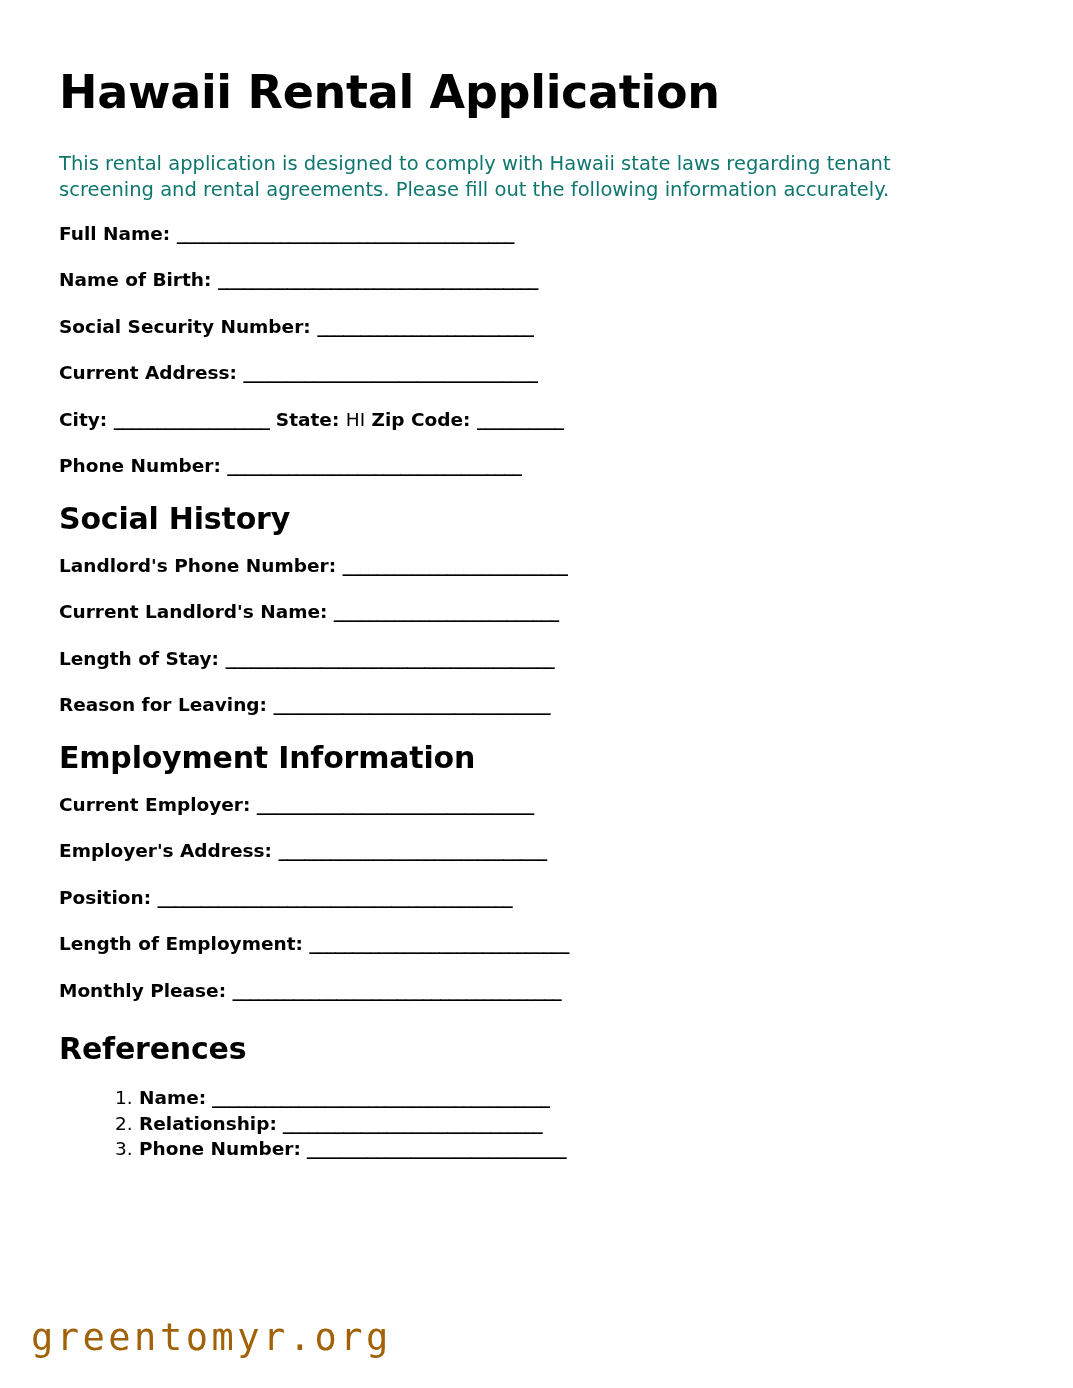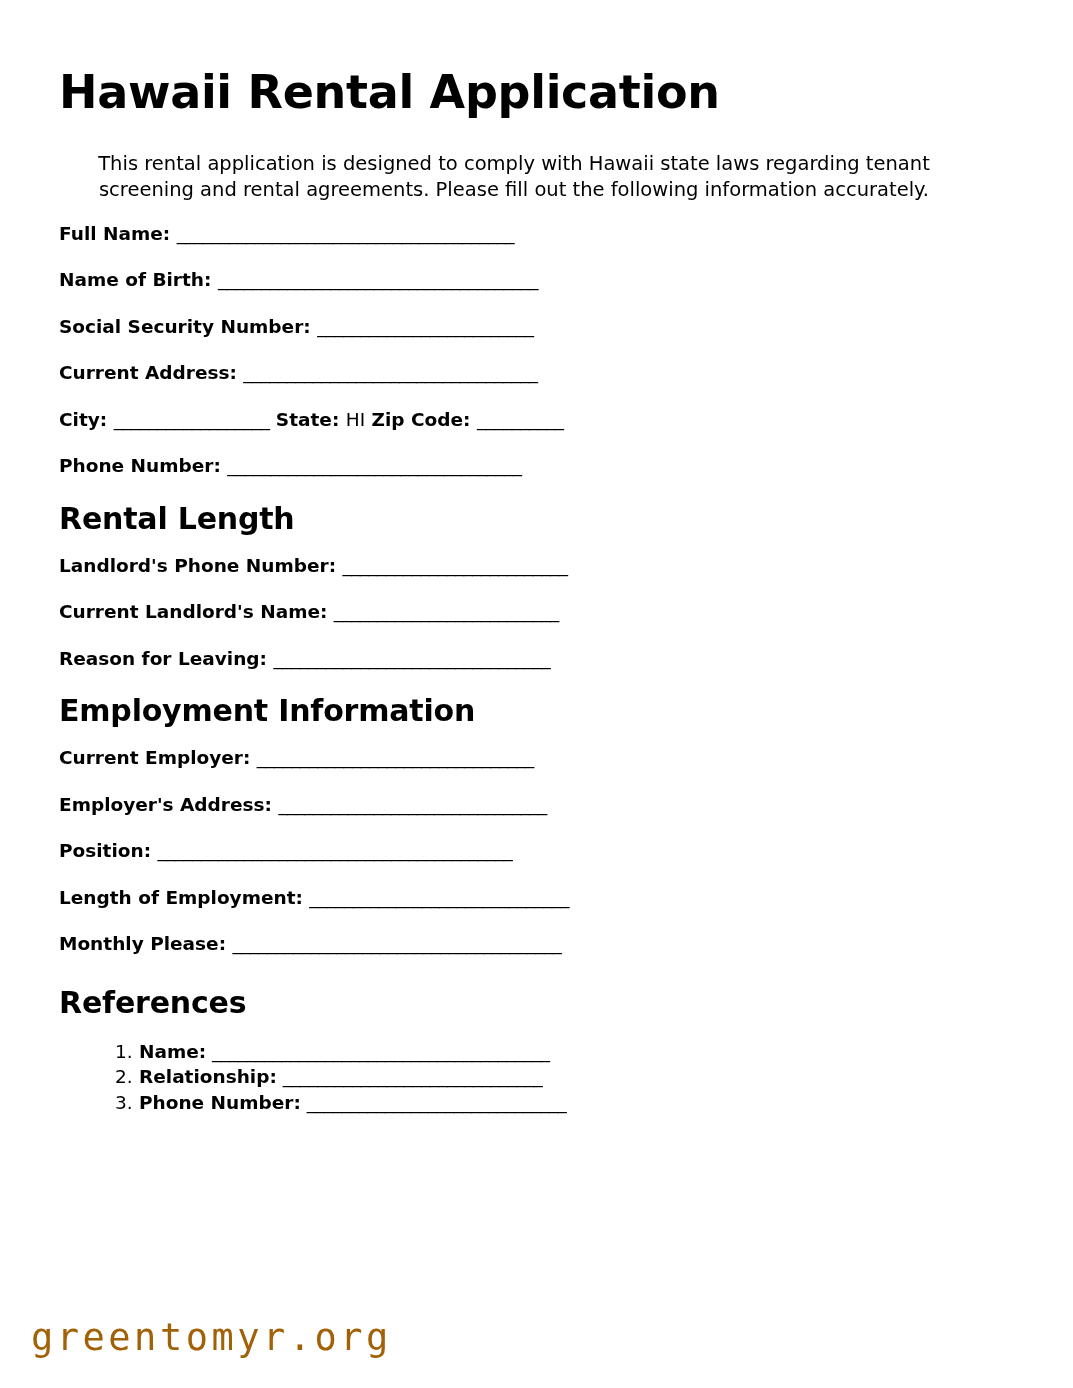--- a/index.html
+++ b/index.html
@@ -38,22 +38,21 @@
     padding-top: 10px;
   }
 
   
   .intro {
     font-size: 19.5px;
     font-weight: normal;
     line-height: 1.33;
     margin: 34px 0 0 0;
     max-width: 910px;
-    color: #000000;
-    text-align: center;
+    color: #0f766e;
   }
 
   
   .section-heading {
     font-size: 30px;
     font-weight: bold;
     line-height: 1.1;
     margin: 26px 0 0 0;
     letter-spacing: -0.2px;
   }
@@ -69,21 +68,21 @@
     line-height: 1.0;
     margin-bottom: 28px;
     white-space: nowrap;
   }
   .field-row:last-child { margin-bottom: 0; }
 
   .field-label {
     font-weight: bold;
   }
   .blank {
-    font-weight: normal;
+    font-weight: bold;
     letter-spacing: -0.6px;
   }
   .value-plain {
     font-weight: normal;
   }
 
   
   .ref-list {
     margin: 20px 0 0 0;
     padding-left: 56px;
@@ -159,34 +158,38 @@
     </div>
 
     <div class="field-row">
       <span class="field-label">Phone Number:</span>
       <span class="blank">__________________________________</span>
     </div>
 
 
   </div>
 
-  <h2 class="section-heading">Rental Length</h2>
+  <h2 class="section-heading">Social History</h2>
 
   <div class="fields">
 
     <div class="field-row">
       <span class="field-label">Landlord's Phone Number:</span>
       <span class="blank">__________________________</span>
     </div>
 
     <div class="field-row">
       <span class="field-label">Current Landlord's Name:</span>
       <span class="blank">__________________________</span>
     </div>
 
+    <div class="field-row">
+      <span class="field-label">Length of Stay:</span>
+      <span class="blank">______________________________________</span>
+    </div>
 
     <div class="field-row">
       <span class="field-label">Reason for Leaving:</span>
       <span class="blank">________________________________</span>
     </div>
 
   </div>
 
   <h2 class="section-heading">Employment Information</h2>
 

